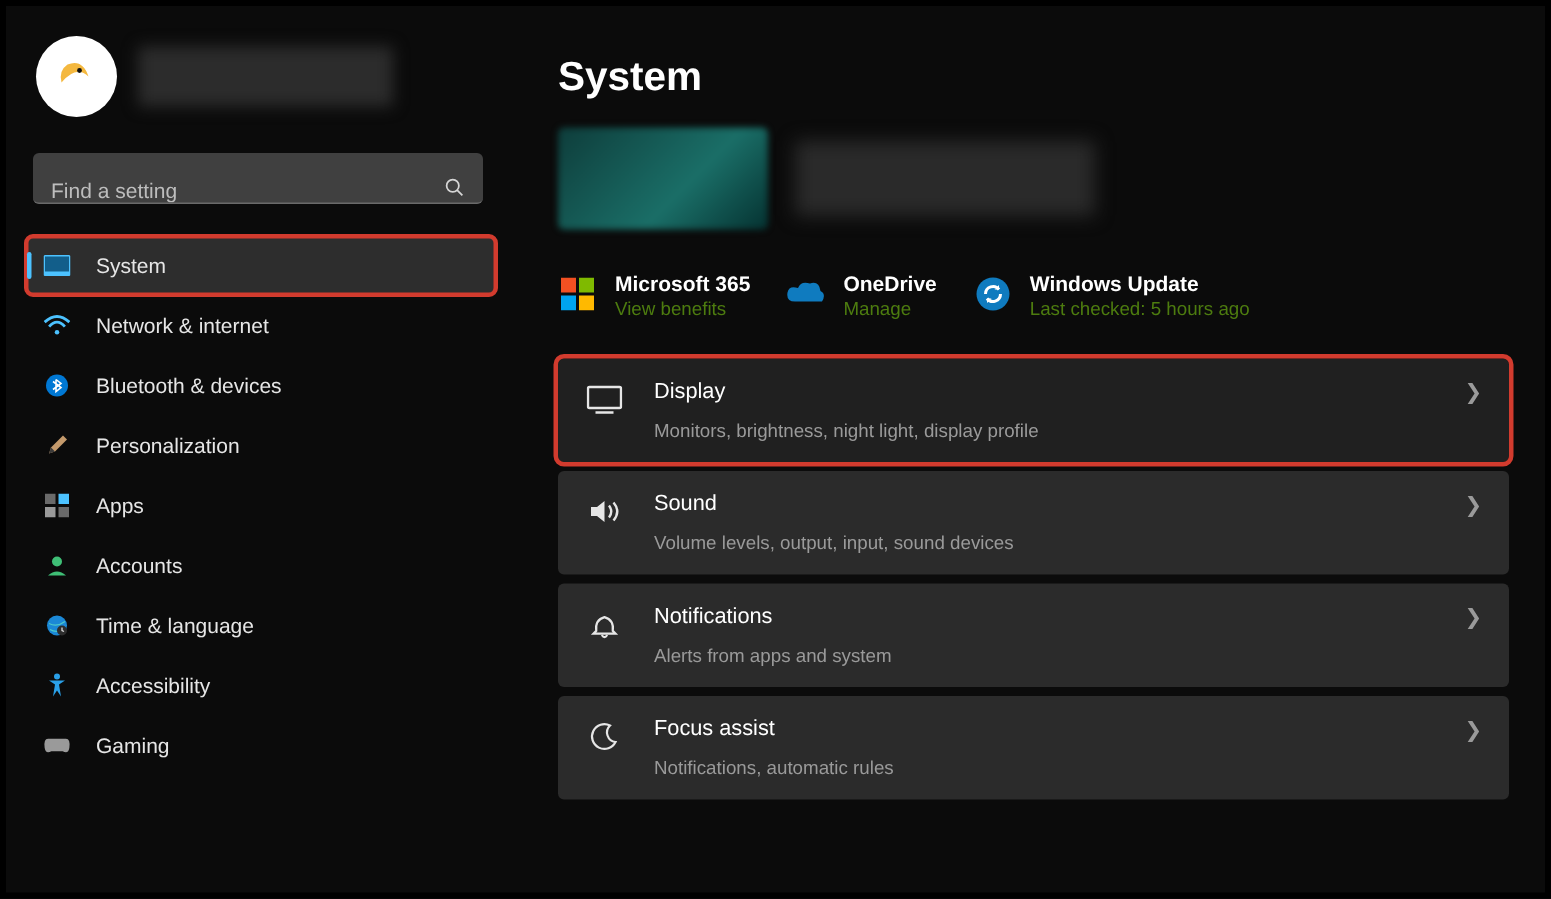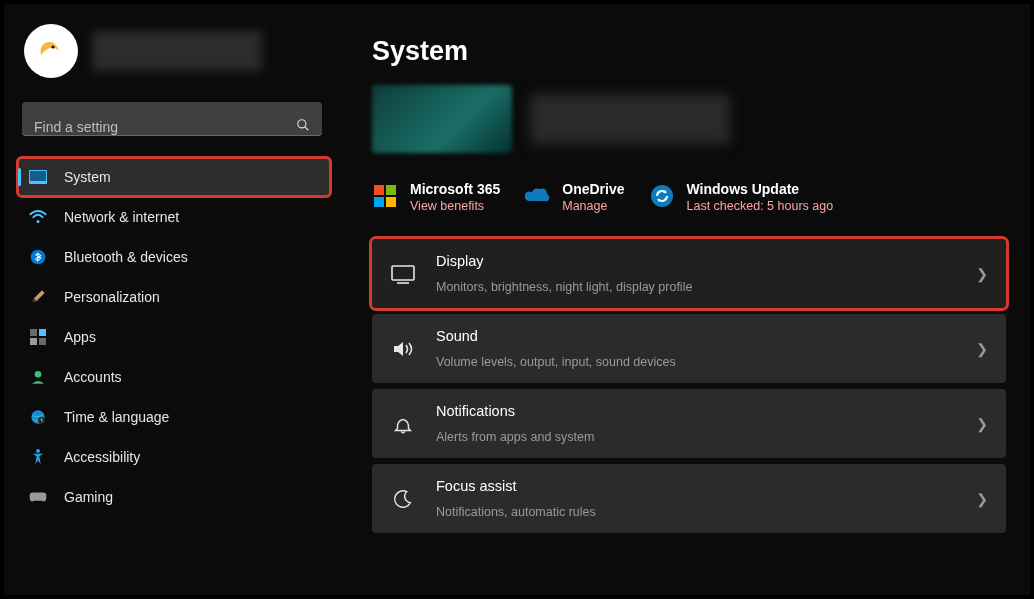--- a/index.html
+++ b/index.html
@@ -137,29 +137,29 @@
       display: flex;
       gap: 12px;
       align-items: flex-start;
     }
     .svc-icon {
       width: 26px; height: 26px;
       display: flex; align-items: center; justify-content: center;
       margin-top: 2px;
     }
     .svc-title { font-size: 14px; font-weight: 600; }
-    .svc-sub { font-size: 12.5px; color: #fca5a5; margin-top: 2px; }
+    .svc-sub { font-size: 12.5px; color: #4d7c0f; margin-top: 2px; }
     .card-list {
       display: flex; flex-direction: column; gap: 6px;
     }
     .card {
       background: #2b2b2b;
       border-radius: 4px;
       display: flex;
-      align-items: center;
+      align-items: flex-start;
       padding: 14px 18px;
       gap: 20px;
       cursor: pointer;
     }
     .card.highlight {
       outline: 3px solid #d23b2e;
       background: #202020;
     }
     .card-icon {
       width: 26px; height: 26px;

